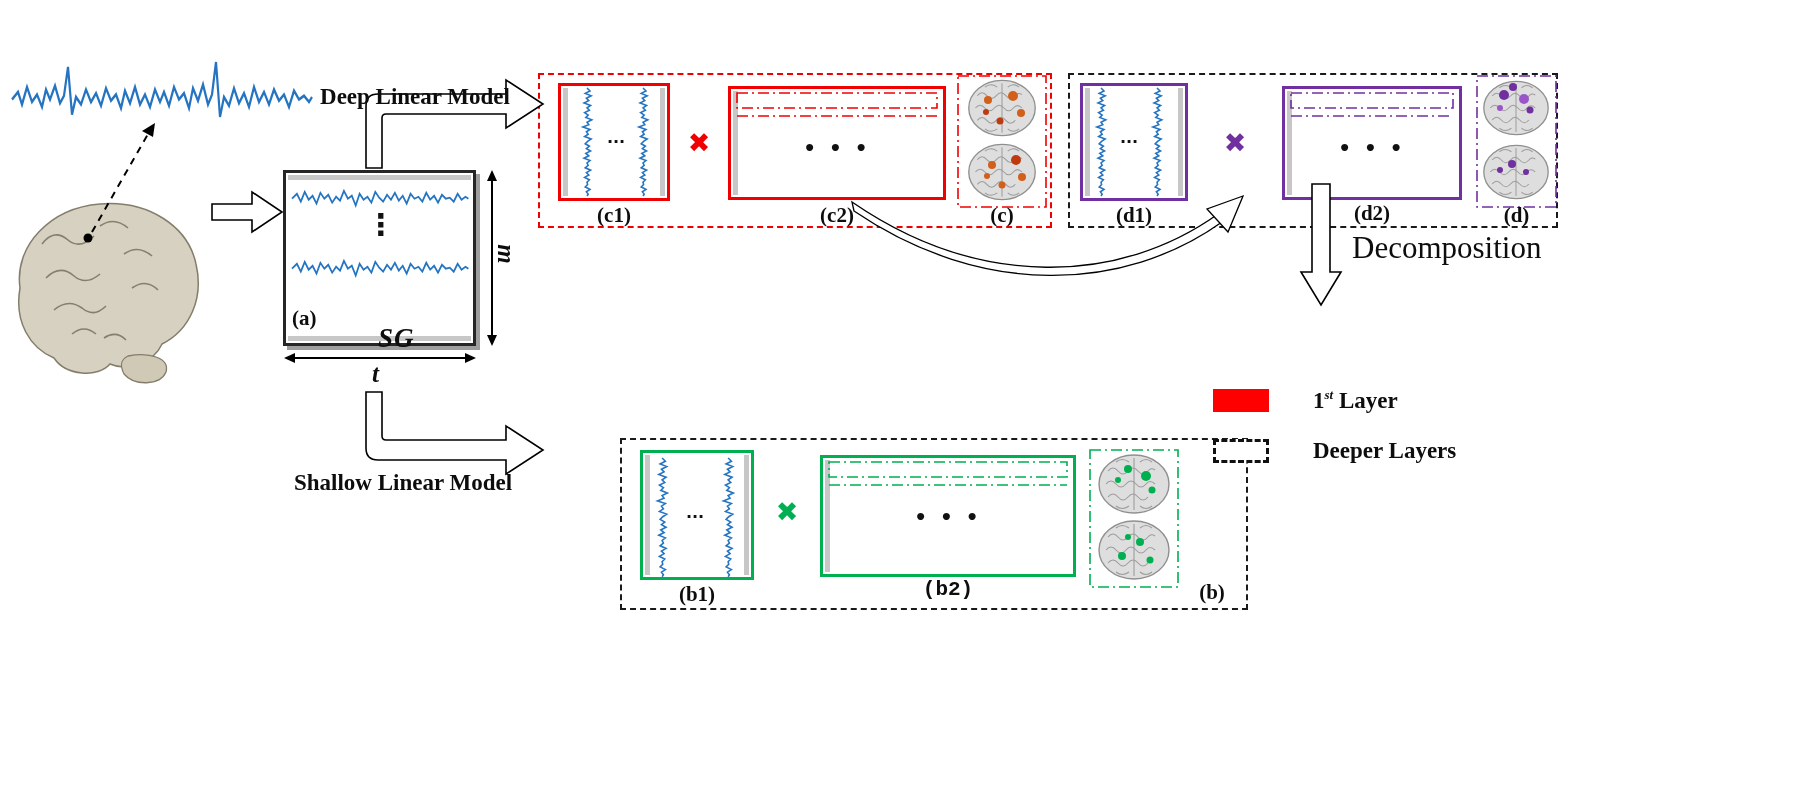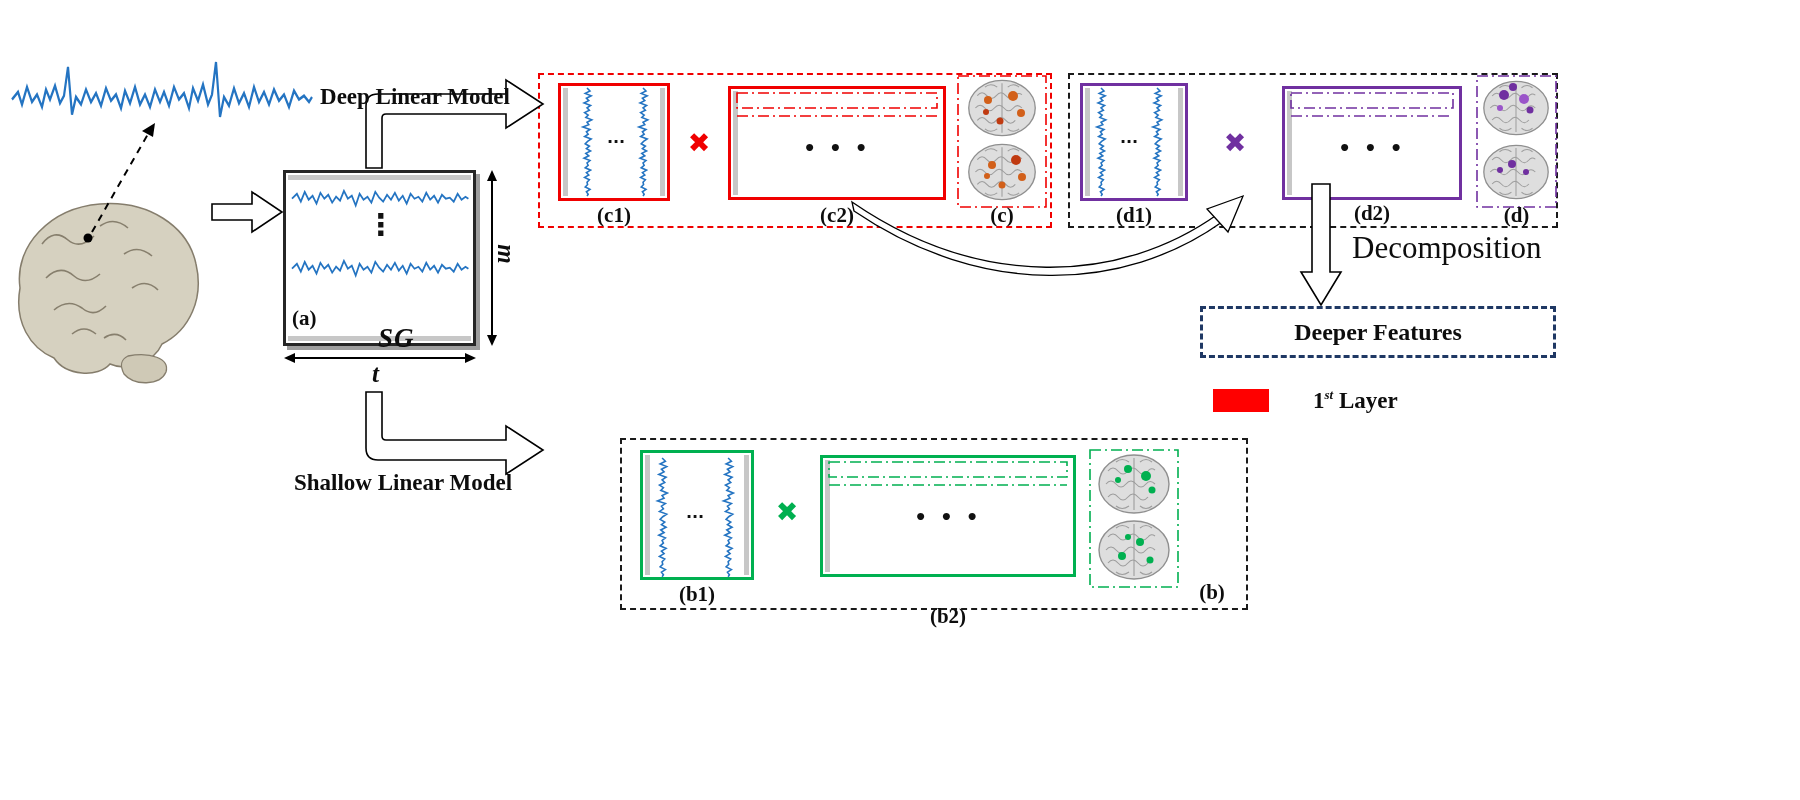--- a/index.html
+++ b/index.html
@@ -241,31 +241,32 @@
 
   <div class="lbl boxlabel ctr" style="left:1080px;top:203px;width:108px;">(d1)</div>
   <div class="dots-small" style="left:1107px;top:128px;width:44px;">...</div>
   <div class="op purple" style="left:1213px;top:127px;width:44px;">✖</div>
   <div class="dots-big" style="left:1282px;top:136px;width:180px;">• • •</div>
   <div class="lbl boxlabel ctr" style="left:1282px;top:201px;width:180px;">(d2)</div>
   <div class="lbl boxlabel ctr" style="left:1477px;top:203px;width:79px;">(d)</div>
 
   <div class="lbl plain" style="left:1352px;top:230px;">Decomposition</div>
 
-  <div class="dfbox">
-    <span class="dftext">Deeper Features</span>
-  </div>
 
   <div class="legend">
     <div class="lrow">
       <div class="sw red"></div>
       <span class="ltext"><span>1</span><sup>st</sup><span> Layer</span></span>
     </div>
+    <div class="lrow">
+      <div class="sw dashedsw"></div>
+      <span class="ltext"><span>Deeper Layers</span><sup></sup><span></span></span>
+    </div>
   </div>
 
   <div class="lbl boxlabel ctr" style="left:640px;top:582px;width:114px;">(b1)</div>
   <div class="dots-small" style="left:673px;top:503px;width:44px;">...</div>
   <div class="op green" style="left:765px;top:496px;width:44px;">✖</div>
   <div class="dots-big" style="left:820px;top:505px;width:256px;">• • •</div>
-  <div class="lbl boxlabel ctr" style="left:820px;top:604px;width:256px;">(b2)</div>
+  <div class="lbl boxlabel ctr" style="left:820px;top:578px;width:256px;font-family:Liberation Mono, monospace;">(b2)</div>
   <div class="lbl boxlabel ctr" style="left:1182px;top:580px;width:60px;">(b)</div>
 
 </div>
 
 </body></html>

